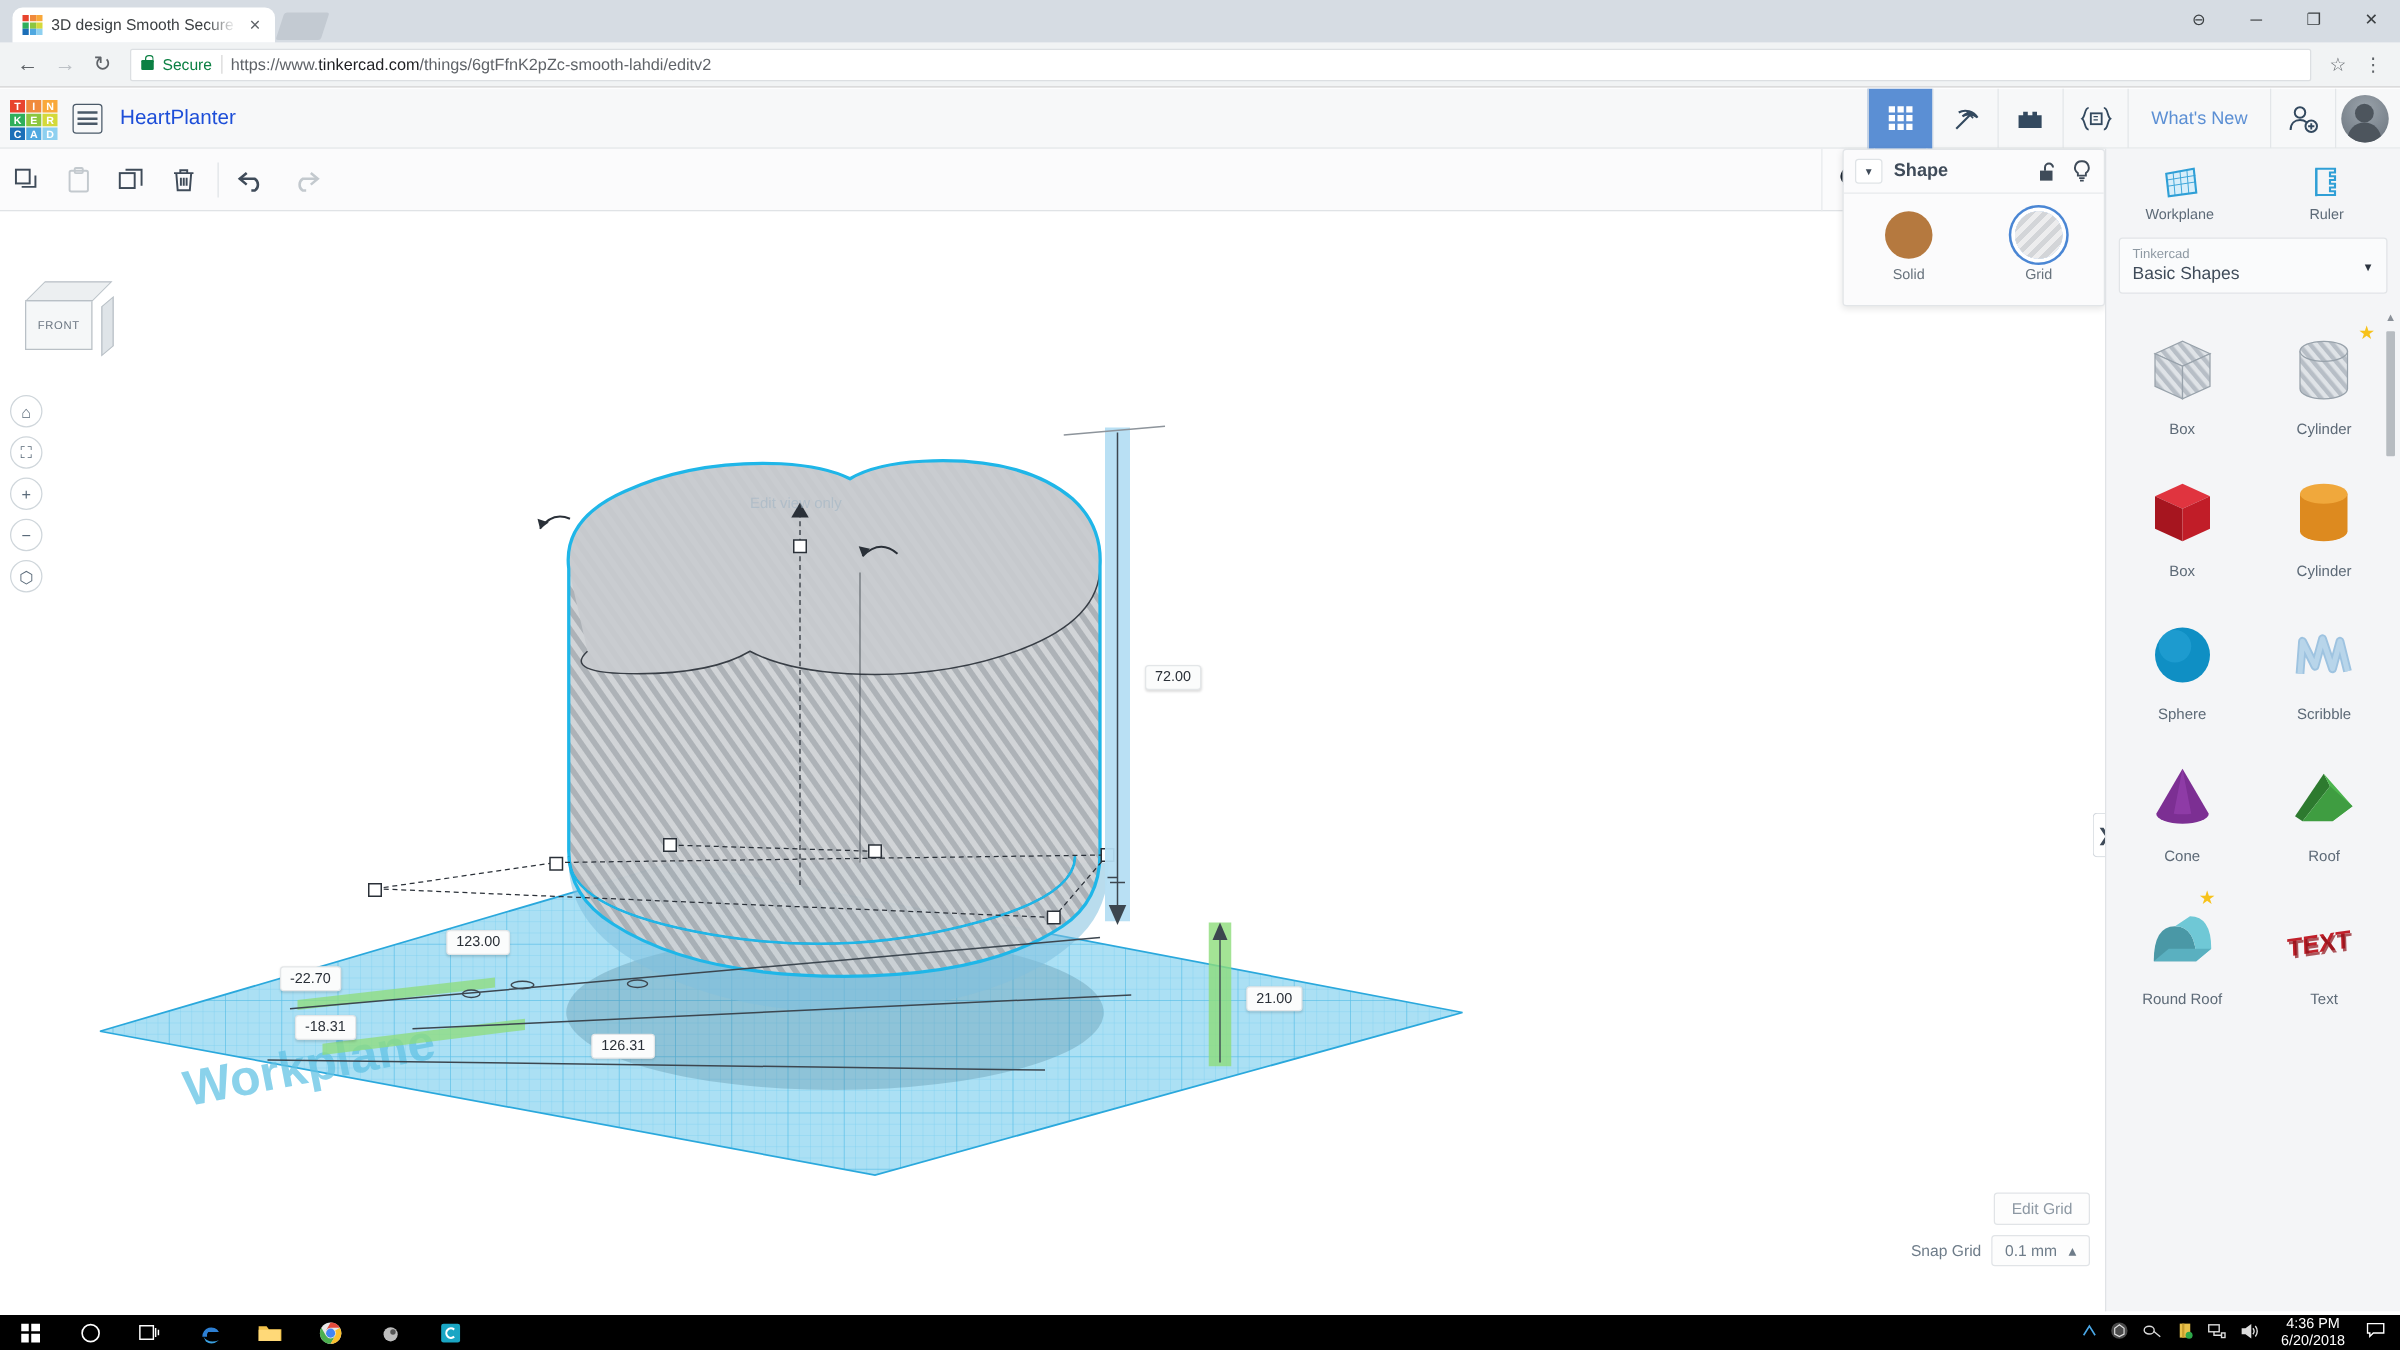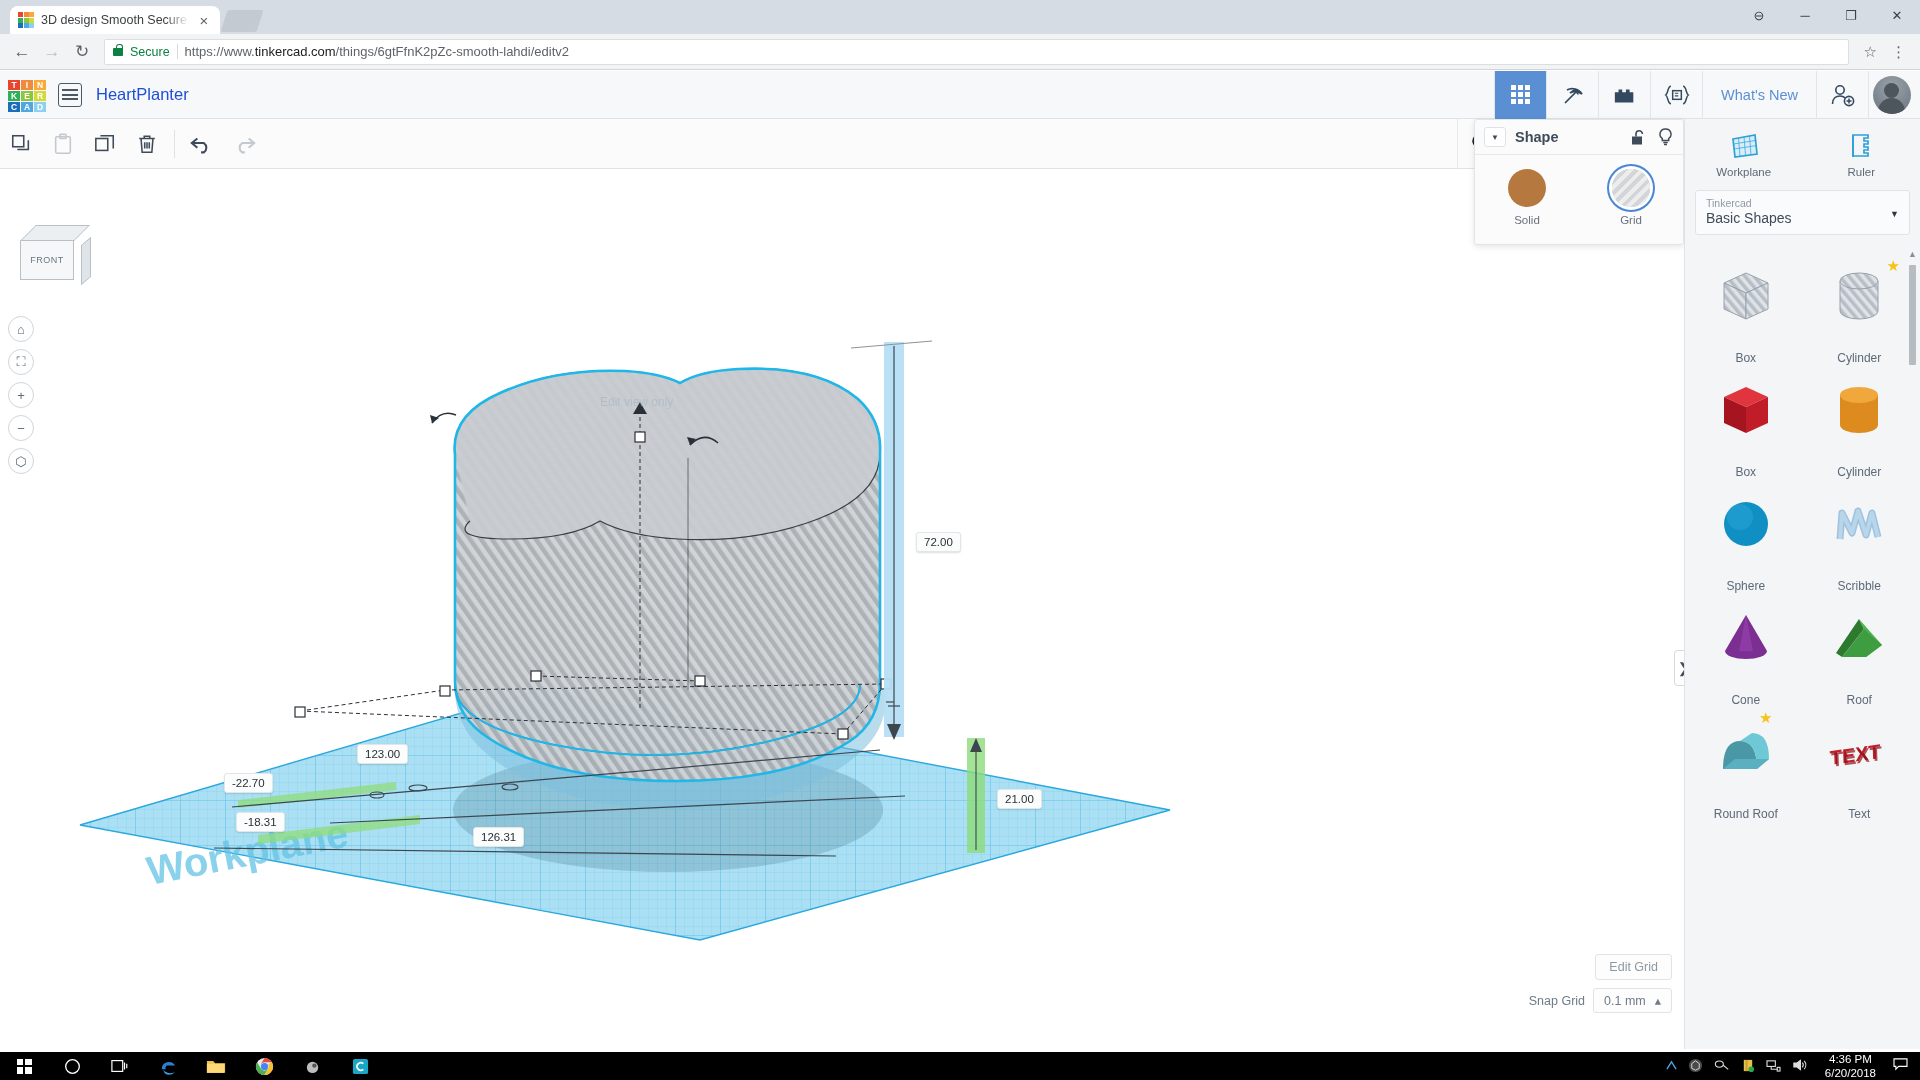--- a/index.html
+++ b/index.html
@@ -228,21 +228,21 @@
   .rp-select .dd { position:absolute; right:10px; top:18px; font-size:9px; color:#2c3540; }
   .rp-grid {
     position:absolute; top: 128px; left:0; right:0; bottom:0; overflow:hidden;
     padding: 8px 4px 0;
   }
   .shape-row { display:flex; }
   .shape-cell {
     width: 50%; height: 114px; display:flex; flex-direction:column; align-items:center;
     justify-content:flex-start; padding-top: 10px; position:relative;
   }
-  .shape-cell .nm { font-size: 12px; color:#5d6a77; margin-top: 24px; }
+  .shape-cell .nm { font-size: 12px; color:#5d6a77; margin-top: 9px; }
   .shape-art { width:62px; height:62px; position:relative; }
   .fav-star { position:absolute; right: 16px; top: 2px; color:#f7c21a; font-size: 15px; }
   .rp-scroll { position:absolute; right: 4px; top: 136px; width: 7px; bottom: 8px; }
   .rp-scroll .thumb { position:absolute; top: 10px; width:7px; height: 100px; background:#b7bcc1; border-radius:1px; }
   .rp-scroll .up { position:absolute; top:-6px; left:-1px; font-size:9px; color:#8b9199; }
 
   
   .taskbar {
     position:absolute; left:0; bottom:0; width: 1920px; height: 28px;
     background:#000; display:flex; align-items:center;

